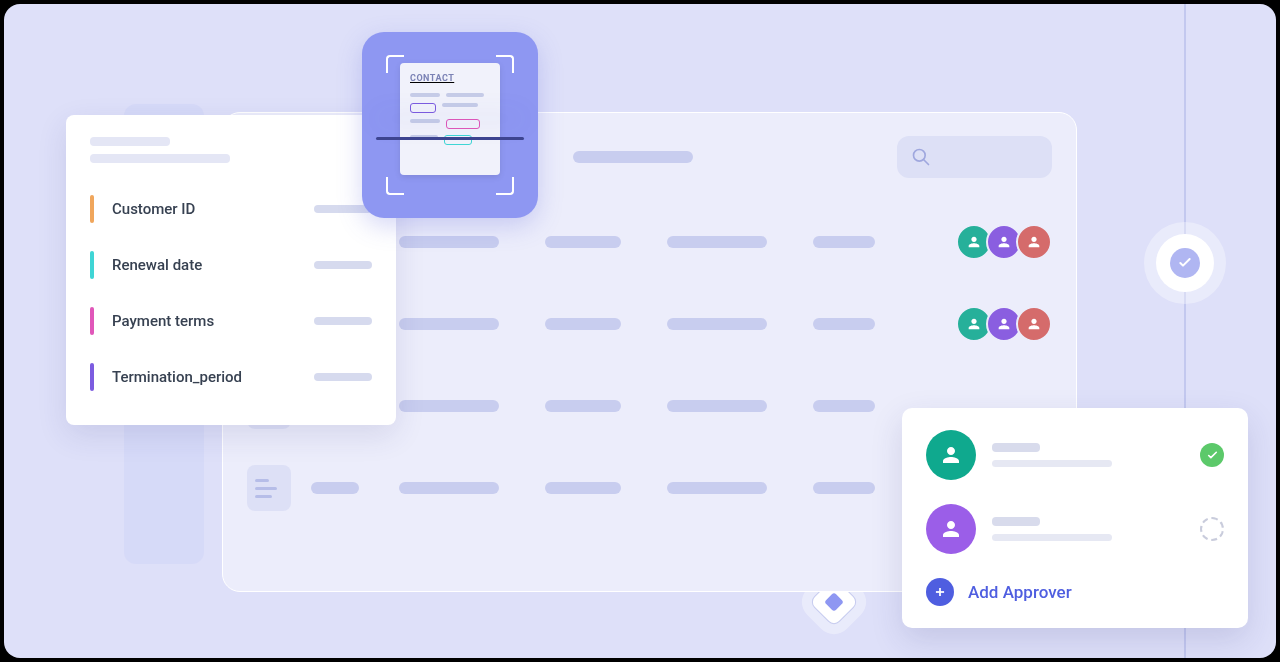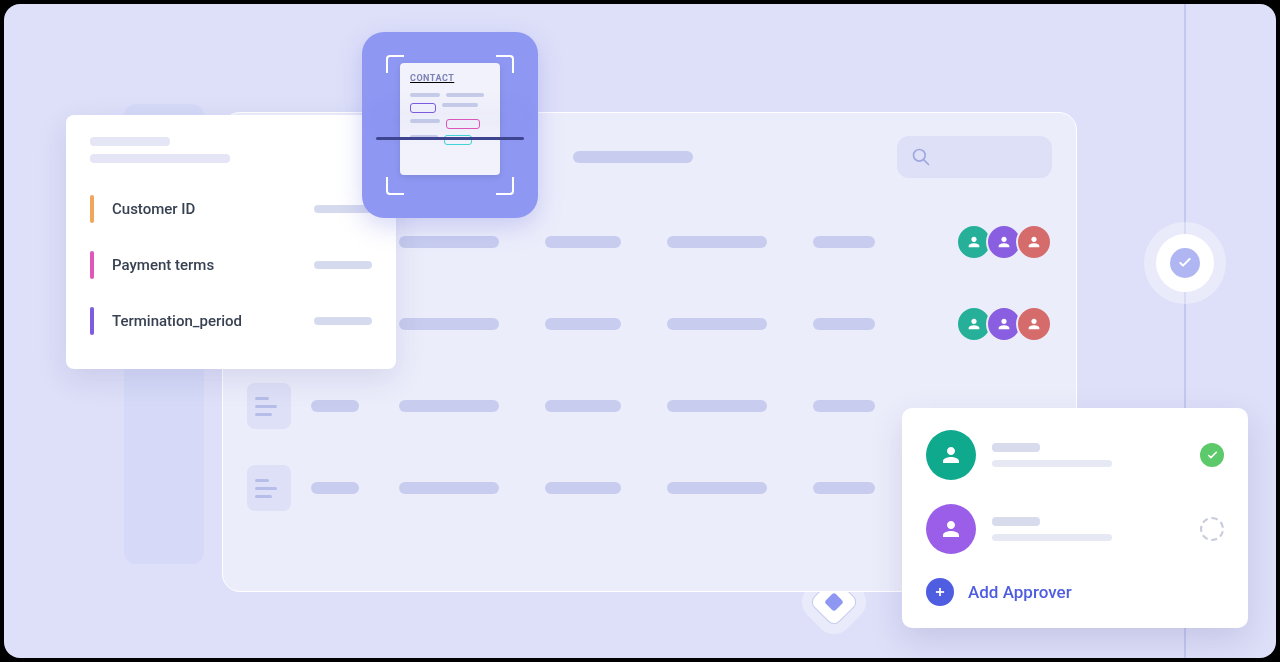--- a/index.html
+++ b/index.html
@@ -373,20 +373,25 @@
 
   <div class="meta-panel">
     <div class="meta-title-ph"></div>
     <div class="meta-sub-ph"></div>
     <div class="meta-row">
       <div class="meta-bar orange"></div>
       <div class="meta-label">Customer ID</div>
       <div class="meta-val"></div>
     </div>
     <div class="meta-row">
+      <div class="meta-bar cyan"></div>
+      <div class="meta-label">Renewal date</div>
+      <div class="meta-val"></div>
+    </div>
+    <div class="meta-row">
       <div class="meta-bar pink"></div>
       <div class="meta-label">Payment terms</div>
       <div class="meta-val"></div>
     </div>
     <div class="meta-row">
       <div class="meta-bar purple"></div>
       <div class="meta-label">Termination_period</div>
       <div class="meta-val"></div>
     </div>
   </div>

